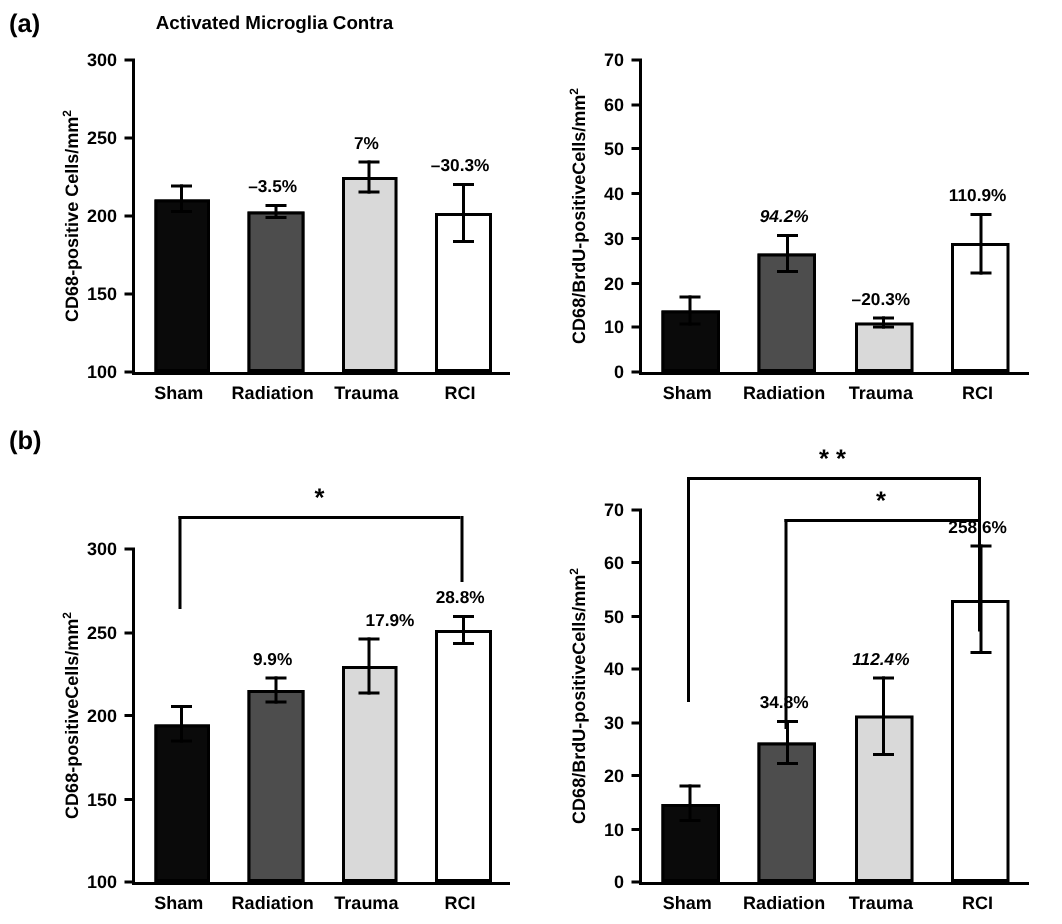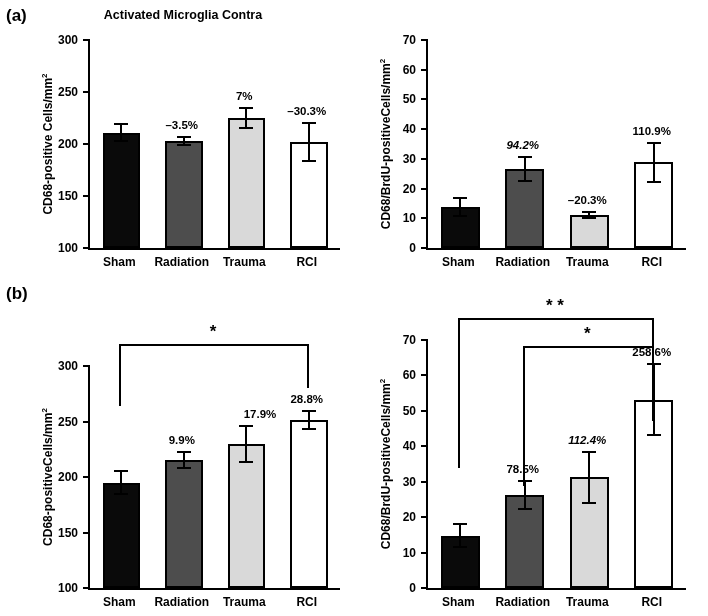--- a/index.html
+++ b/index.html
@@ -217,21 +217,21 @@
       <div class="ylabel" style="left: 16px; top: 296px; width: 248px;"><span>CD68/BrdU-positiveCells/mm</span><sup>2</sup></div>
       <div class="ytick" style="top: 296px; right: 286px;">0</div>
       <div class="ytick" style="top: 260.571px; right: 286px;">10</div>
       <div class="ytick" style="top: 225.143px; right: 286px;">20</div>
       <div class="ytick" style="top: 189.714px; right: 286px;">30</div>
       <div class="ytick" style="top: 154.286px; right: 286px;">40</div>
       <div class="ytick" style="top: 118.857px; right: 286px;">50</div>
       <div class="ytick" style="top: 83.4286px; right: 286px;">60</div>
       <div class="ytick" style="top: 48px; right: 286px;">70</div>
       <div class="xtick" style="left: 96.25px; top: 303px;">Sham</div>
-      <div class="barlabel" style="left: 160.75px; top: 171.297px;">78.5%</div>
+      <div class="barlabel" style="left: 160.75px; top: 171.297px;">34.8%</div>
       <div class="xtick" style="left: 160.75px; top: 303px;">Radiation</div>
       <div class="barlabel" style="left: 225.25px; top: 142.246px; font-style: italic;">112.4%</div>
       <div class="xtick" style="left: 225.25px; top: 303px;">Trauma</div>
       <div class="barlabel" style="left: 289.75px; top: 54.0286px;">258.6%</div>
       <div class="xtick" style="left: 289.75px; top: 303px;">RCI</div>
       <div class="sig-line" style="left: 96.25px; top: 26px; width: 193.5px; height: 2px;"></div>
       <div class="sig-line" style="left: 96.25px; top: 26px; width: 2px; height: 150px;"></div>
       <div class="sig-line" style="left: 289.75px; top: 26px; width: 2px; height: 75px;"></div>
       <div class="sig-star" style="left: 193px; top: 4px;">* *</div>
       <div class="sig-line" style="left: 160.75px; top: 54px; width: 129px; height: 2px;"></div>

